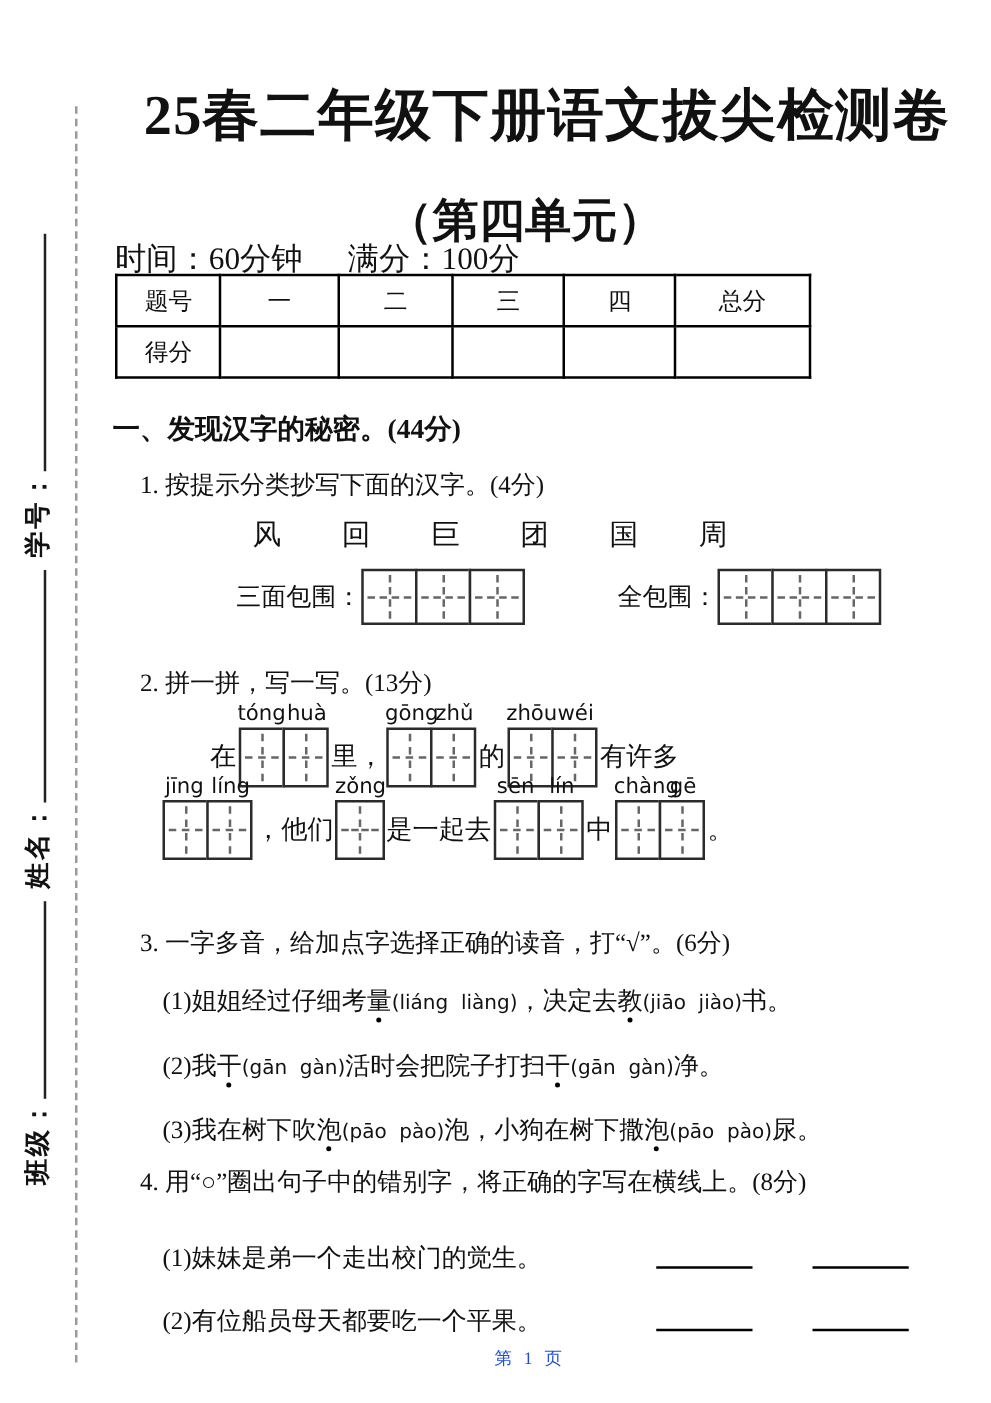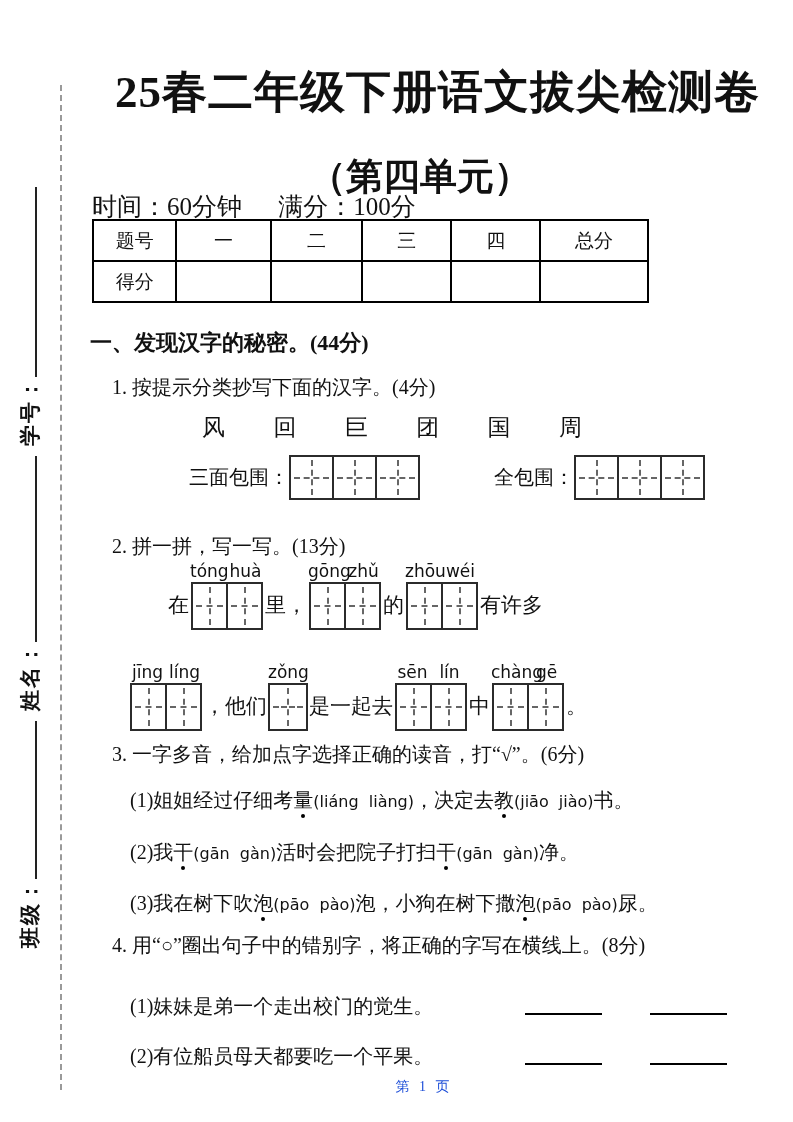--- a/index.html
+++ b/index.html
@@ -41,21 +41,21 @@
   .tzg.q2{width:37px;height:48px;}
   .tzg.q2s{width:40px;height:48px;}
   
   .pgrid{display:inline-flex;flex-direction:column;align-items:center;margin:0 1px;}
   .prow{display:flex;}
   .psyl{width:37px;text-align:center;font-family:"DejaVu Sans",sans-serif;font-size:17px;line-height:22px;white-space:nowrap;}
   .psyl.s{width:40px;}
   .wline{position:absolute;display:flex;align-items:flex-end;font-size:21px;}
   .wline .wt{padding-bottom:11px;white-space:pre;}
   .l1{left:168px;top:560px;}
-  .l2{left:128px;top:661px;}
+  .l2{left:128px;top:618px;}
   
   .q3text{left:112px;top:741px;}
   .q3item{position:absolute;left:130px;font-size:20px;white-space:nowrap;}
   .q3a{top:787px;} .q3b{top:839px;} .q3c{top:890px;}
   .py{font-family:"DejaVu Sans",sans-serif;font-size:16px;white-space:pre;}
   .dotc{position:relative;display:inline-block;}
   .dotc::after{content:"";position:absolute;left:50%;bottom:-4px;width:4px;height:4px;border-radius:50%;background:#000;transform:translateX(-50%);}
   
   .q4text{left:112px;top:932px;}
   .q4item{position:absolute;left:130px;font-size:20px;}

